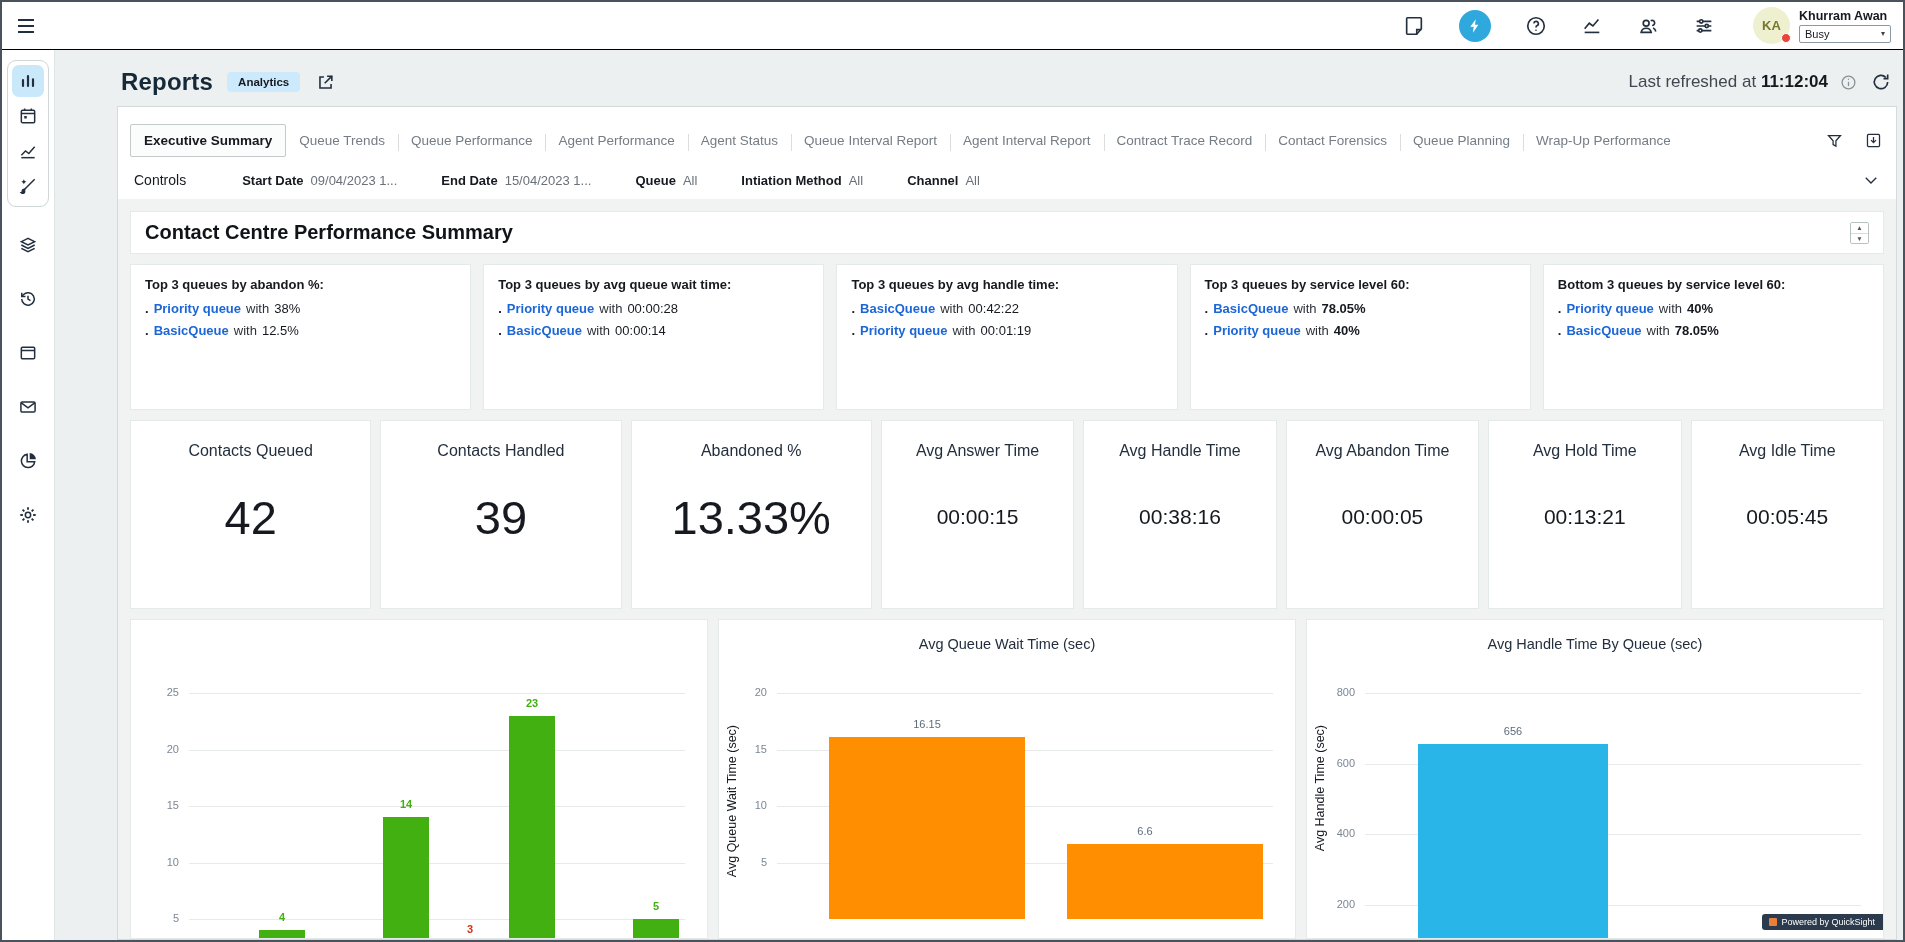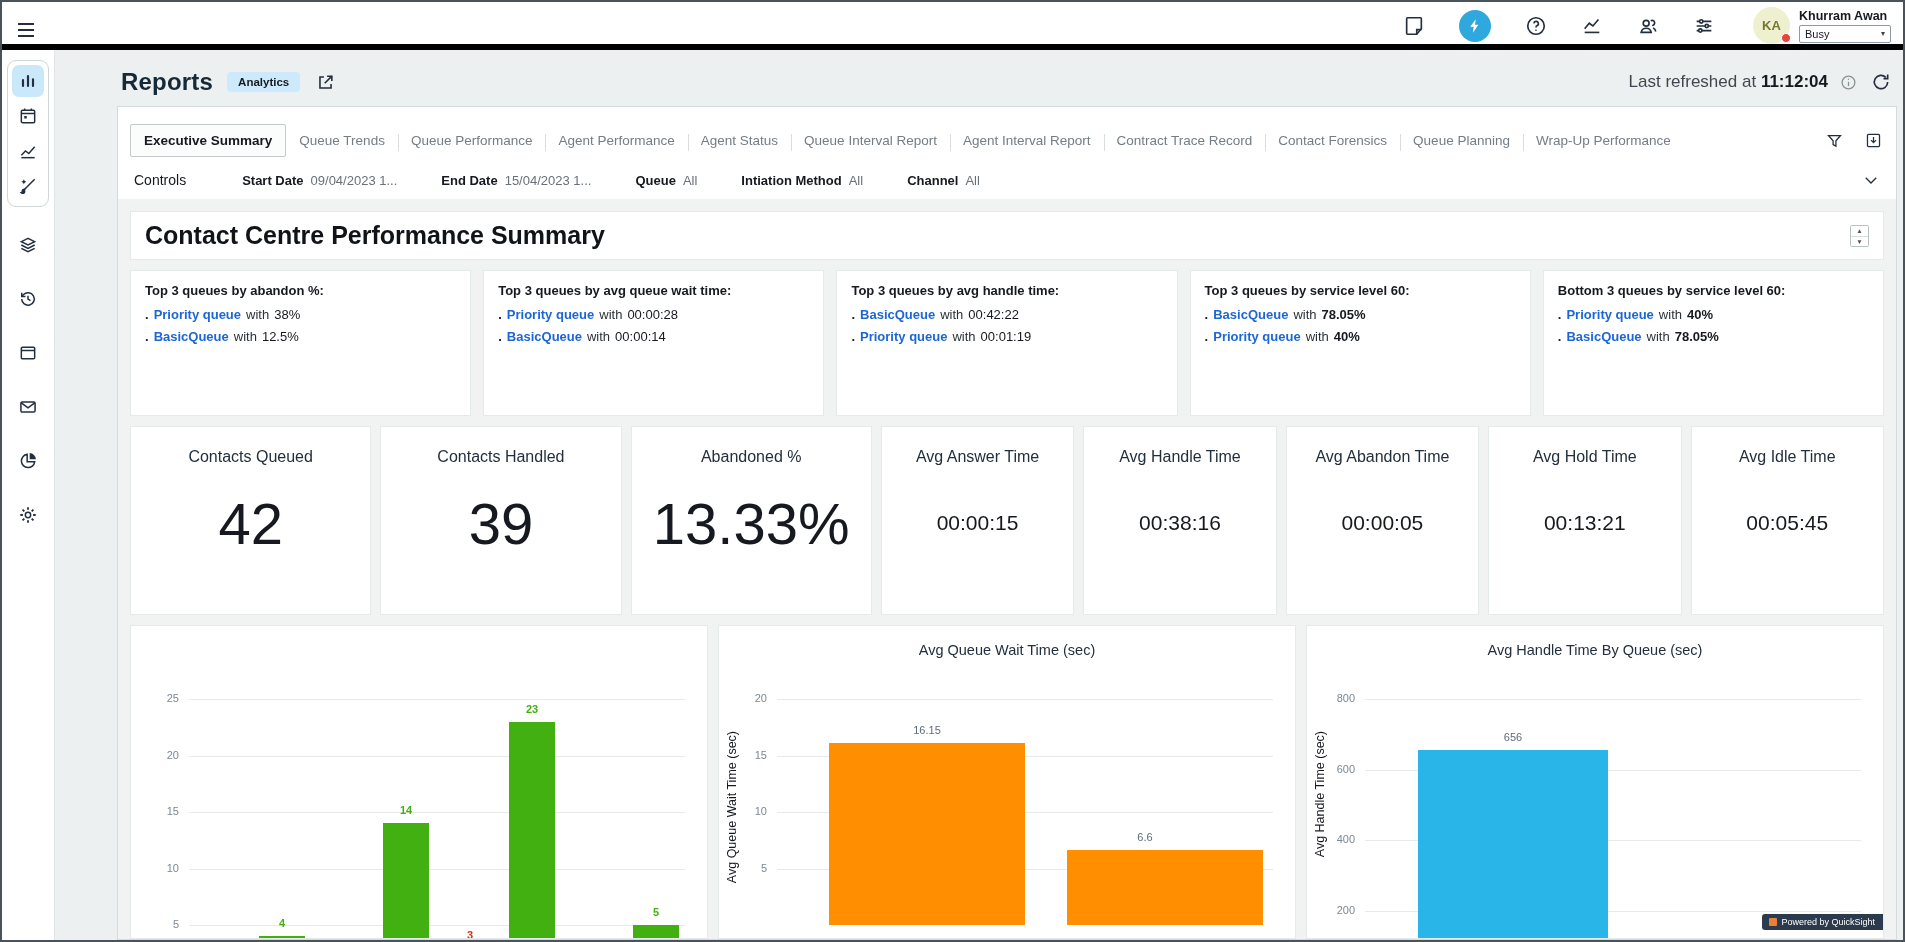--- a/index.html
+++ b/index.html
@@ -4,21 +4,21 @@
 <style>
   * { box-sizing: border-box; margin: 0; padding: 0; }
   html,body { width: 1905px; height: 942px; overflow: hidden; }
   body {
     font-family: "Liberation Sans", "DejaVu Sans", sans-serif;
     color: #232f3e; background: #edf0f0;
   }
   .window { width: 100%; height: 100%; border: 2px solid #4a535b; display: flex; flex-direction: column; background:#edf0f0; }
 
   
-  .topbar { height: 48px; background: #fff; display: flex; align-items: flex-end; padding: 0 12px 0 10px; border-bottom: 6px solid #000000; flex: 0 0 auto; }
+  .topbar { height: 48px; background: #fff; display: flex; align-items: center; padding: 0 12px 0 10px; border-bottom: 1px solid #000000; flex: 0 0 auto; }
   .icon-btn { background: none; border: none; cursor: pointer; color: #232f3e; display: flex; align-items: center; justify-content: center; padding: 2px; }
   .topbar-right { margin-left: auto; display: flex; align-items: center; gap: 30px; }
   .assist-circle { width: 32px; height: 32px; border-radius: 50%; background: #2fa9dd; display: flex; align-items: center; justify-content: center; }
   .user-block { display: flex; align-items: center; gap: 9px; margin-left: 6px; }
   .avatar { position: relative; width: 37px; height: 37px; border-radius: 50%; background: #eef0cf; display: flex; align-items: center; justify-content: center; font-size: 13px; font-weight: bold; color: #77772f; }
   .status-dot { position: absolute; right: -1px; bottom: 1px; width: 10px; height: 10px; border-radius: 50%; background: #e8453c; border: 1.5px solid #fff; }
   .user-meta { display: flex; flex-direction: column; gap: 2px; }
   .user-name { font-size: 12.5px; font-weight: 700; color: #16191f; }
   .status-select { width: 92px; height: 18px; border: 1px solid #8d99a3; border-radius: 2px; background: #fff; font-size: 11px; color: #16191f; display: flex; align-items: center; padding: 0 5px; cursor: pointer; }
   .status-select .chev { margin-left: auto; font-size: 8px; color: #444; }
@@ -51,40 +51,40 @@
   .controls-label { font-size: 14px; color: #16191f; margin-right: 12px; }
   .ctl { display: flex; align-items: center; gap: 7px; cursor: pointer; }
   .ctl-label { font-size: 13px; font-weight: 700; color: #16191f; white-space: nowrap; }
   .ctl-value { font-size: 13px; color: #697078; white-space: nowrap; }
   .controls-collapse { margin-left: auto; }
 
   
   .content { background: #f1f3f3; flex: 1; min-height: 0; padding: 12px 12px 0 12px; display: flex; flex-direction: column; gap: 10px; overflow: hidden; }
   .card { background: #fff; border: 1px solid #e4e9e9; }
   .section-bar { padding: 9px 14px; display: flex; align-items: center; justify-content: space-between; flex: 0 0 auto; }
-  .section-title { font-size: 25px; font-weight: 800; color: #101418; }
+  .section-title { font-size: 20px; font-weight: 800; color: #101418; }
   .spinner { display: flex; flex-direction: column; border: 1px solid #b9c2c2; border-radius: 2px; overflow: hidden; }
   .spin-btn { width: 17px; height: 10px; background: #fff; border: none; font-size: 6.5px; line-height: 9px; color: #555; cursor: pointer; padding: 0; }
   .spin-btn + .spin-btn { border-top: 1px solid #d7dddd; }
 
   .insights-row { display: flex; gap: 12px; flex: 0 0 auto; }
   .ins-card { flex: 1; padding: 12px 14px; min-height: 146px; }
   .ins-title { font-size: 13px; font-weight: 700; color: #16191f; margin-bottom: 9px; }
   .ins-item { font-size: 13px; color: #16191f; margin-bottom: 7px; display: flex; gap: 5px; align-items: baseline; }
   .dot { font-weight: 700; }
   .qlink { color: #1d66d6; font-weight: 700; text-decoration: none; cursor: pointer; }
   .mid { color: #2b3138; }
   .bold-vals .val { font-weight: 700; }
 
   .kpi-row { display: flex; gap: 9px; flex: 0 0 auto; height: 189px; }
   .kpi { flex: 1; display: flex; flex-direction: column; align-items: center; padding-top: 21px; }
   .kpi.wide { flex: 1.25; }
   .kpi-label { font-size: 16px; color: #232f3e; }
   .kpi-value { flex: 1; display: flex; align-items: center; margin-bottom: 34px; color: #16191f; }
-  .kpi-value.big { font-size: 58px; }
+  .kpi-value.big { font-size: 47px; }
   .kpi-value.time { font-size: 21px; }
 
   .charts-row { display: flex; gap: 10px; flex: 1; min-height: 0; }
   .chart-card { flex: 1; position: relative; overflow: hidden; }
   .chart-title { position: absolute; top: 16px; left: 0; right: 0; text-align: center; font-size: 14.5px; color: #232f3e; }
   .chart-ylabel { position: absolute; left: 6px; top: 105px; writing-mode: vertical-rl; transform: rotate(180deg); font-size: 12.5px; color: #16191f; }
   .chart-body { position: absolute; left: 0; top: 0; width: 100%; height: 460px; }
   .gridline { position: absolute; left: 58px; right: 22px; height: 1px; background: #e7eaea; }
   .tick-label { position: absolute; left: 6px; width: 42px; text-align: right; font-size: 11px; color: #7b8794; }
   .bar { position: absolute; }

